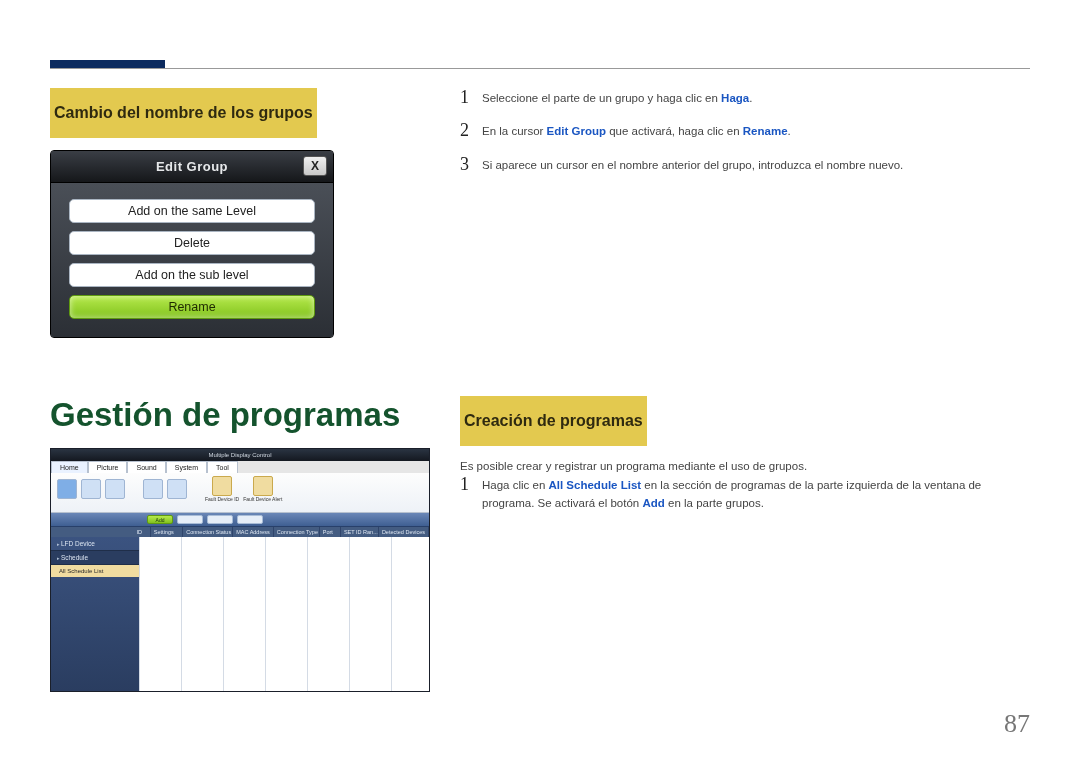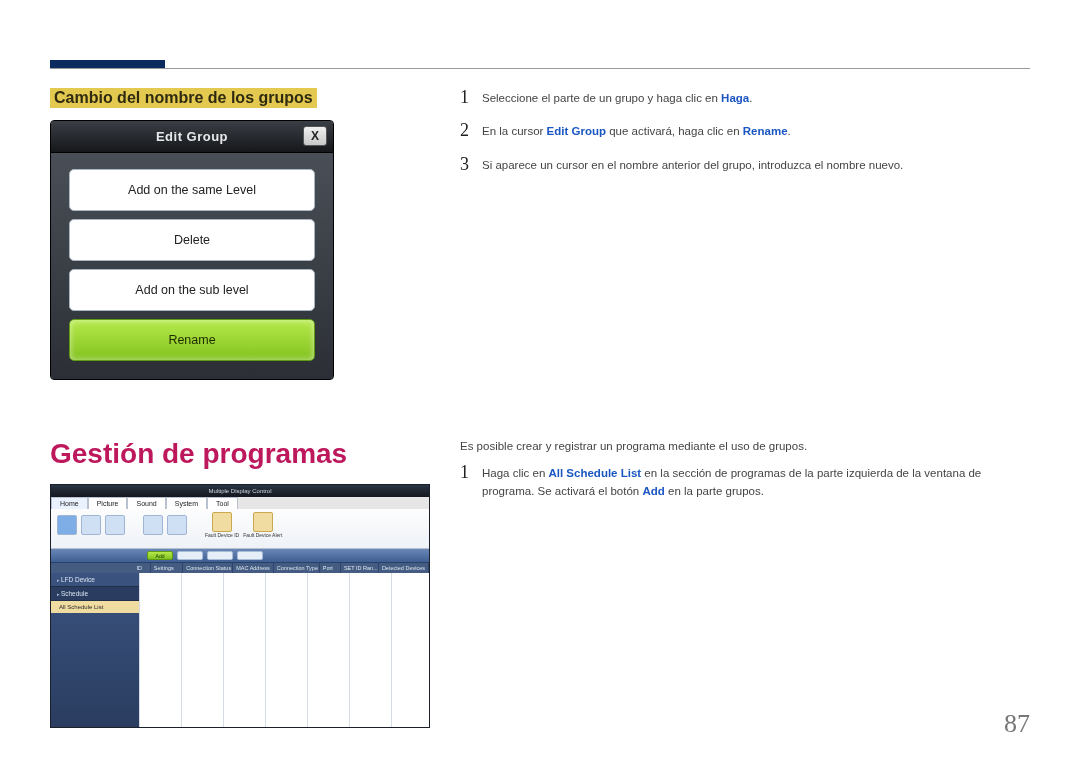--- a/index.html
+++ b/index.html
@@ -35,21 +35,21 @@
     margin-top: 40px;
   }
   .col-left { width: 380px; flex-shrink: 0; }
   .col-right { flex: 1; }
   .h3 {
     font-size: 16px;
     font-weight: 700;
     color: #2f2a10;
     background: #e3c94f;
     display: inline-block;
-    padding: 1px 4px;
+    padding: 16px 4px;
     margin-bottom: 12px;
   }
   .steps { font-size: 12px; color: #333; }
   .steps .row { display: flex; align-items: flex-start; margin-bottom: 14px; }
   .steps .num { font-size: 18px; font-weight: 400; width: 22px; color: #222; line-height: 1; font-family: Georgia, serif; }
   .steps .txt { flex: 1; line-height: 1.5; font-size: 11.5px; color: #444; padding-top: 2px; }
   .steps .txt .kw { color: #1a56c2; font-weight: 600; }
 
   
   .dialog {
@@ -80,41 +80,41 @@
     right: 6px; top: 5px;
     width: 24px; height: 20px;
     background: linear-gradient(#f0f0f0,#c8c8c8);
     border: 1px solid #555;
     border-radius: 3px;
     display:flex;align-items:center;justify-content:center;
     font-weight:700;font-size:12px;color:#222;
   }
   .dialog-body { padding: 16px 18px 18px; display:flex;flex-direction:column;gap:8px; background: linear-gradient(#4a4f57,#2b2f35); }
   .dbtn {
-    height: 42px;
+    height: 24px;
     border-radius: 5px;
     border: 1px solid #aab5c2;
     background: #fff;
     display:flex;align-items:center;justify-content:center;
     font-size: 12.5px;
     color:#222;
   }
   .dbtn.sel {
     background: linear-gradient(#b6ea4c,#82c21e);
     border-color:#5f9a10;
     color:#1f2a00;
     box-shadow: inset 0 0 6px rgba(255,255,255,.6);
   }
 
   
   .section2 { display:flex; gap:30px; margin-top: 58px; }
   .h2 {
-    font-size: 28px;
+    font-size: 33px;
     font-weight: 600;
-    color: #be185d;
+    color: #14532d;
     margin-bottom: 14px;
   }
   .mdc {
     width: 380px;
     height: 244px;
     border: 1px solid #1a1f2a;
     background: #e6e6e6;
     display:flex;flex-direction:column;
     font-size: 7px;
   }
@@ -171,21 +171,21 @@
     background-blend-mode: normal;
     position:relative;
   }
   .mdc-grid::before{
     content:"";position:absolute;inset:0;
     background-image:
       linear-gradient(to right, #d4dbe5 1px, transparent 1px);
     background-size: 42px 100%;
   }
 
-  .intro { font-size: 11.5px; color:#444; margin-bottom: 8px; line-height:1.5; }
+  .intro { font-size: 11.5px; color:#444; line-height:1.5; }
 
   .page-num {
     position:absolute;
     right: 50px;
     bottom: 24px;
     font-size: 26px;
     color: #777;
     font-family: Georgia, serif;
   }
 </style>
@@ -297,20 +297,21 @@
             <div class="side-item exp">LFD Device</div>
             <div class="side-item exp" style="background:#2a3d60">Schedule</div>
             <div class="side-sub">All Schedule List</div>
           </div>
           <div class="mdc-grid"></div>
         </div>
       </div>
     </div>
 
     <div class="col-right">
+      <div class="h3">Creación de programas</div>
       <div class="intro">Es posible crear y registrar un programa mediante el uso de grupos.</div>
       <div class="steps">
         <div class="row">
           <div class="num">1</div>
           <div class="txt">
             <span>Haga clic en </span><span class="kw">All Schedule List</span><span> en la sección de programas de la parte izquierda de la ventana de programa. Se activará el botón </span><span class="kw">Add</span><span> en la parte grupos.</span>
           </div>
         </div>
       </div>
     </div>

